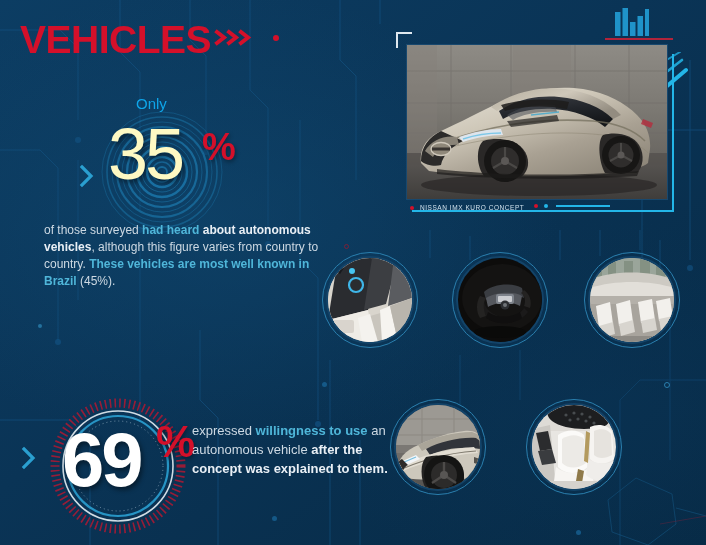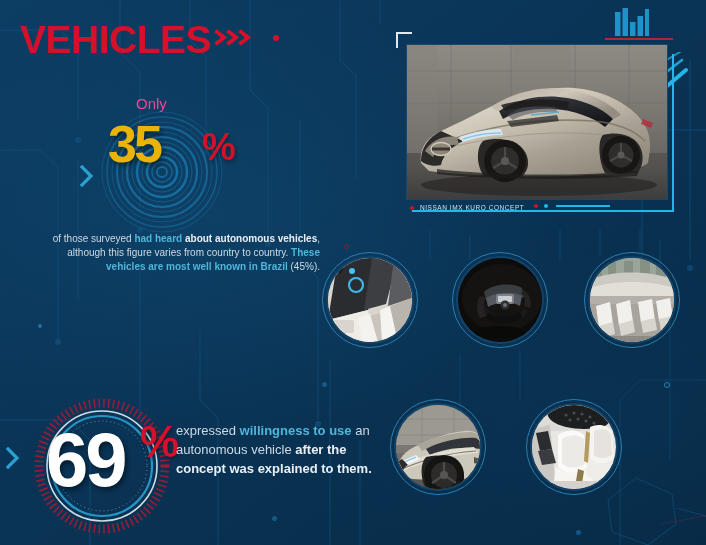--- a/index.html
+++ b/index.html
@@ -30,49 +30,49 @@
   #title-line2-row { display:flex; align-items:center; gap:3px; margin-top:2px; }
   #title-line2 {
     font-size:39px; font-weight:bold; color:#d4102a; letter-spacing:-.5px;
     line-height:1.02; white-space:nowrap;
   }
   .chevs { display:flex; align-items:center; gap:1px; margin-bottom:4px; }
   #red-dot-title { width:6px; height:6px; border-radius:50%; background:#d4102a; margin-left:10px; margin-bottom:4px; }
 
   
   #only-label {
-    left:136px; top:95px; font-size:15px; color:#ec4899; font-weight:400;
+    left:136px; top:95px; font-size:15px; color:#0ea5e9; font-weight:400;
   }
 
   
   #stat35-wrap { left:78px; top:112px; width:240px; height:110px; }
   #rings35 { position:absolute; left:22px; top:-2px; width:124px; height:124px; }
   #num35 {
     position:absolute; left:30px; top:6px;
-    font-size:52px; font-weight:bold; color:#eab308; line-height:1;
+    font-size:72px; font-weight:normal; color:#fef9c3; line-height:1;
     letter-spacing:-3px; text-shadow:2px 3px 5px rgba(0,0,0,.45);
   }
   #pct35 {
     position:absolute; left:124px; top:16px;
     font-size:38px; font-weight:bold; color:#d4102a; line-height:1;
     text-shadow:1px 2px 4px rgba(0,0,0,.4);
   }
   #arrow35 { position:absolute; left:0px; top:52px; }
 
   
   #para1 {
-    left:44px; top:232px; width:276px; text-align:right;
-    font-size:10px; line-height:1.42; color:#e9eff5;
+    left:44px; top:222px; width:276px; text-align:left;
+    font-size:12px; line-height:1.42; color:#e9eff5;
   }
   .cyan { color:#4fb6d9; }
   .b { font-weight:bold; }
   .muted { color:#cdd9e3; }
 
   
-  #stat69-wrap { left:4px; top:396px; width:360px; height:120px; }
+  #stat69-wrap { left:20px; top:396px; width:360px; height:120px; }
   #rings69 { position:absolute; left:28px; top:0px; width:140px; height:140px; }
   #num69 {
     position:absolute; left:42px; top:26px;
     font-size:76px; font-weight:bold; color:#ffffff; line-height:1;
     letter-spacing:-3px; text-shadow:2px 3px 5px rgba(0,0,0,.45);
   }
   #pct69 {
     position:absolute; left:136px; top:24px;
     font-size:44px; font-weight:bold; color:#d4102a; line-height:1;
     text-shadow:1px 2px 4px rgba(0,0,0,.4);

